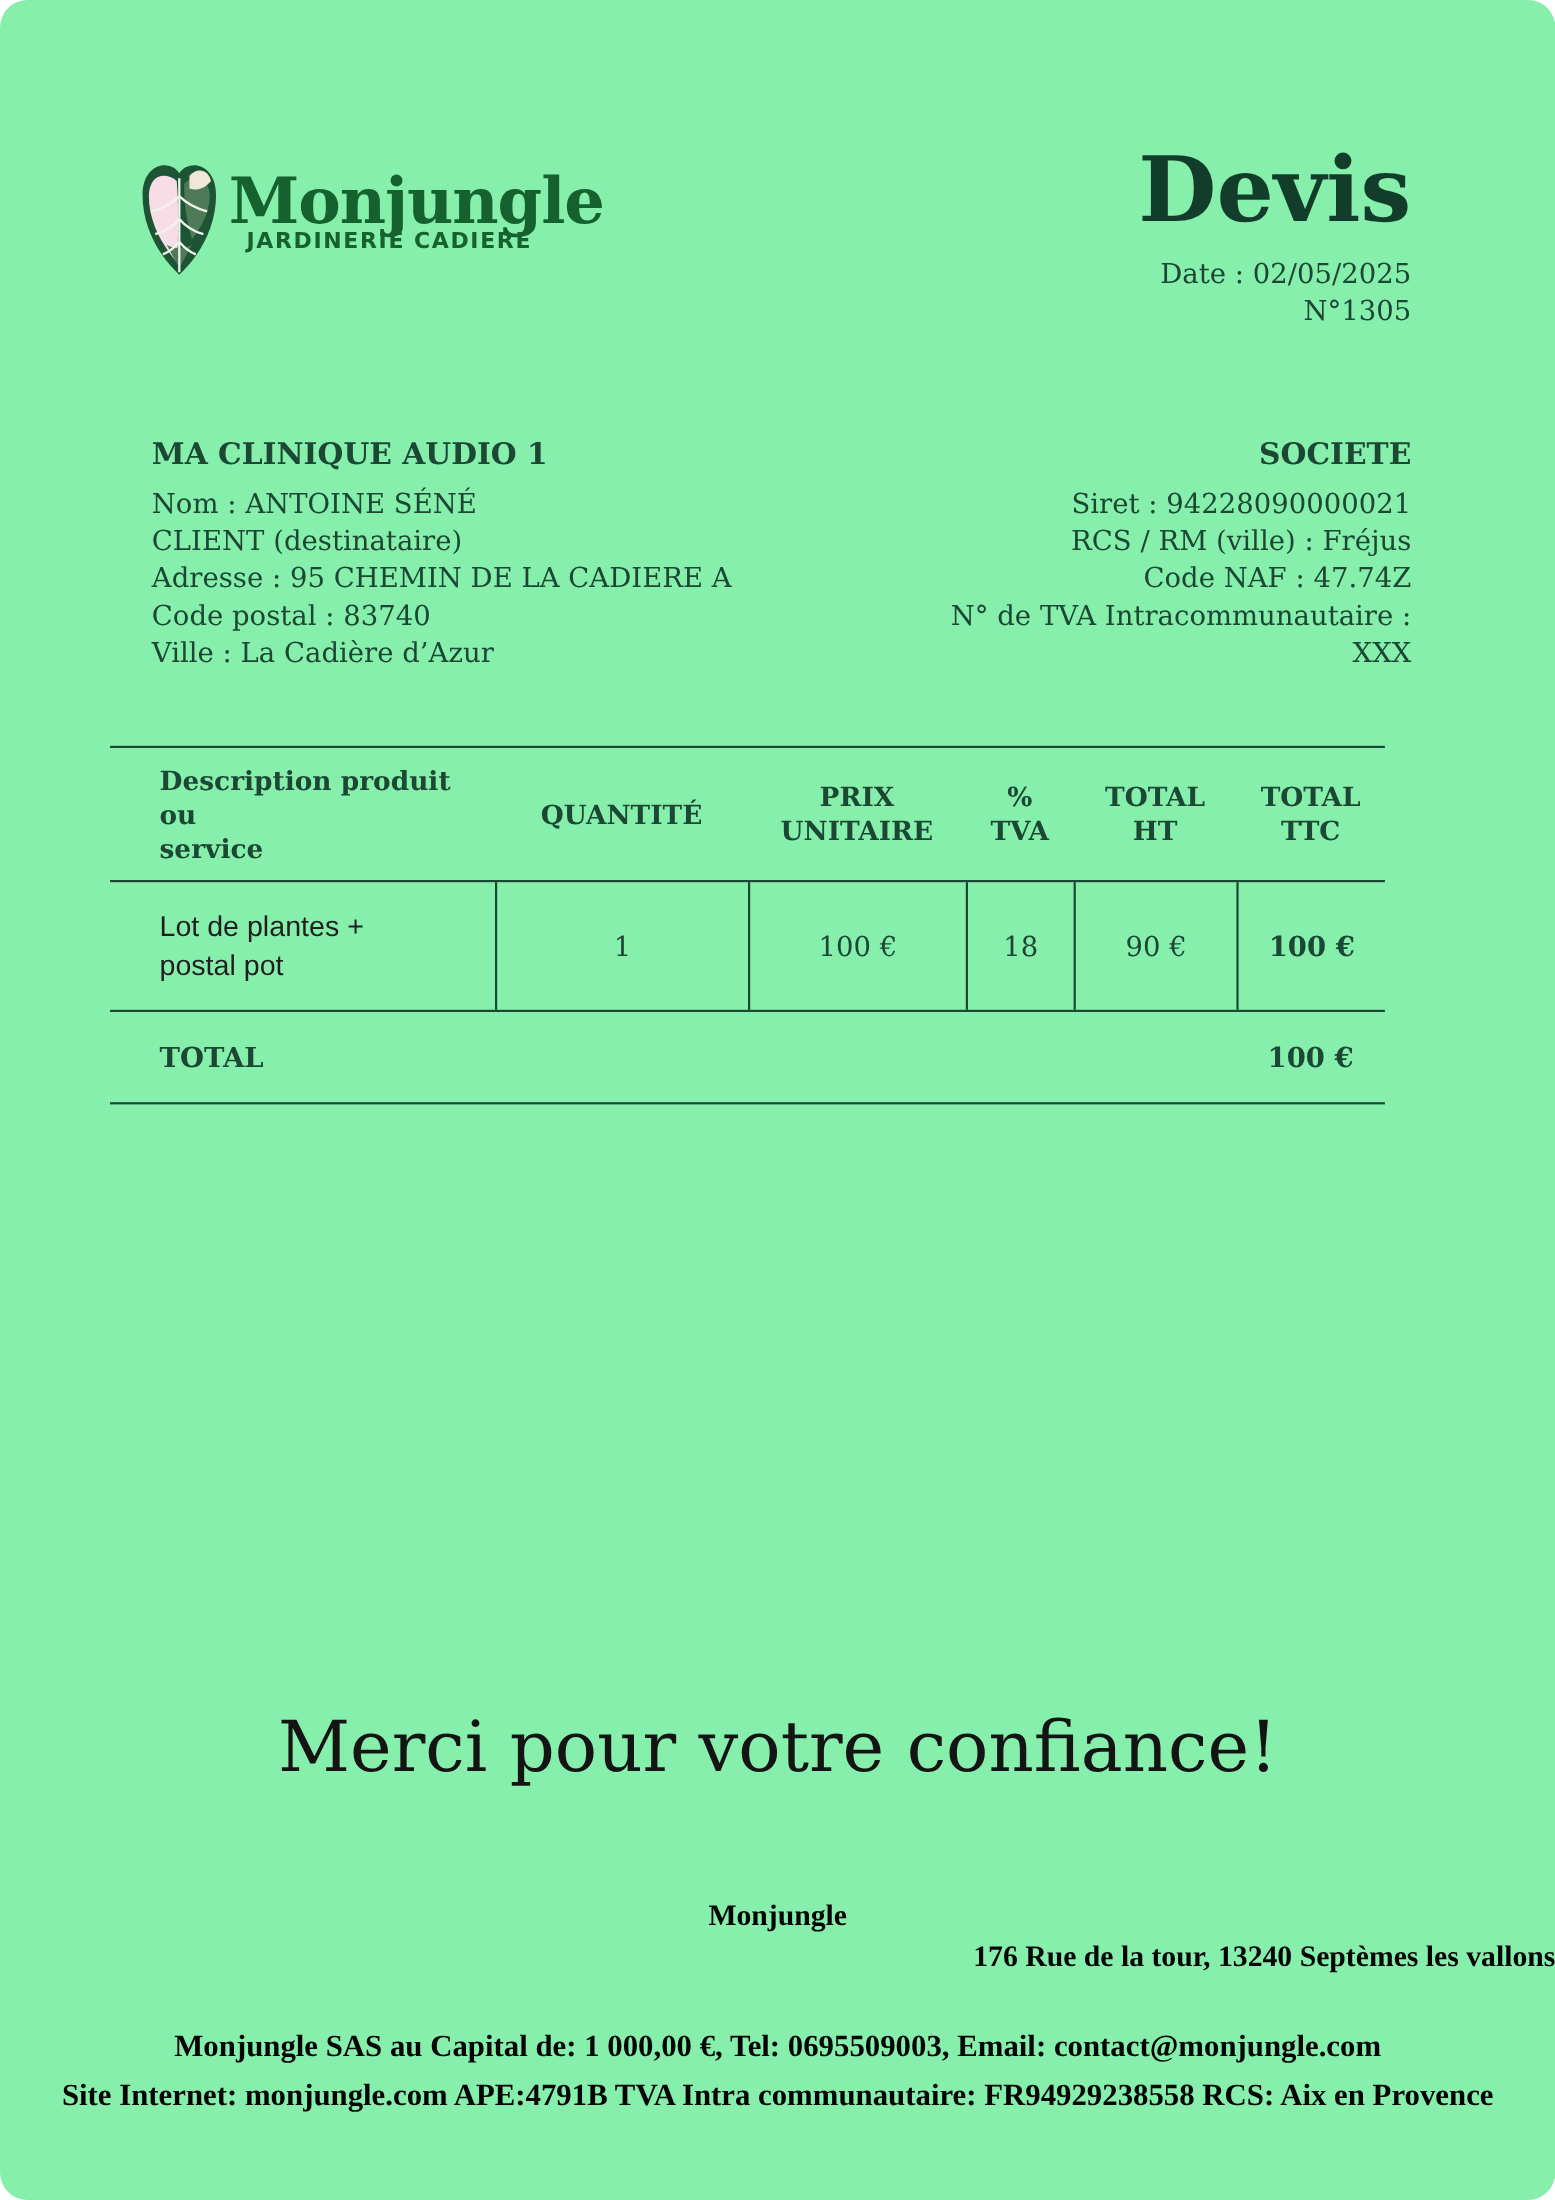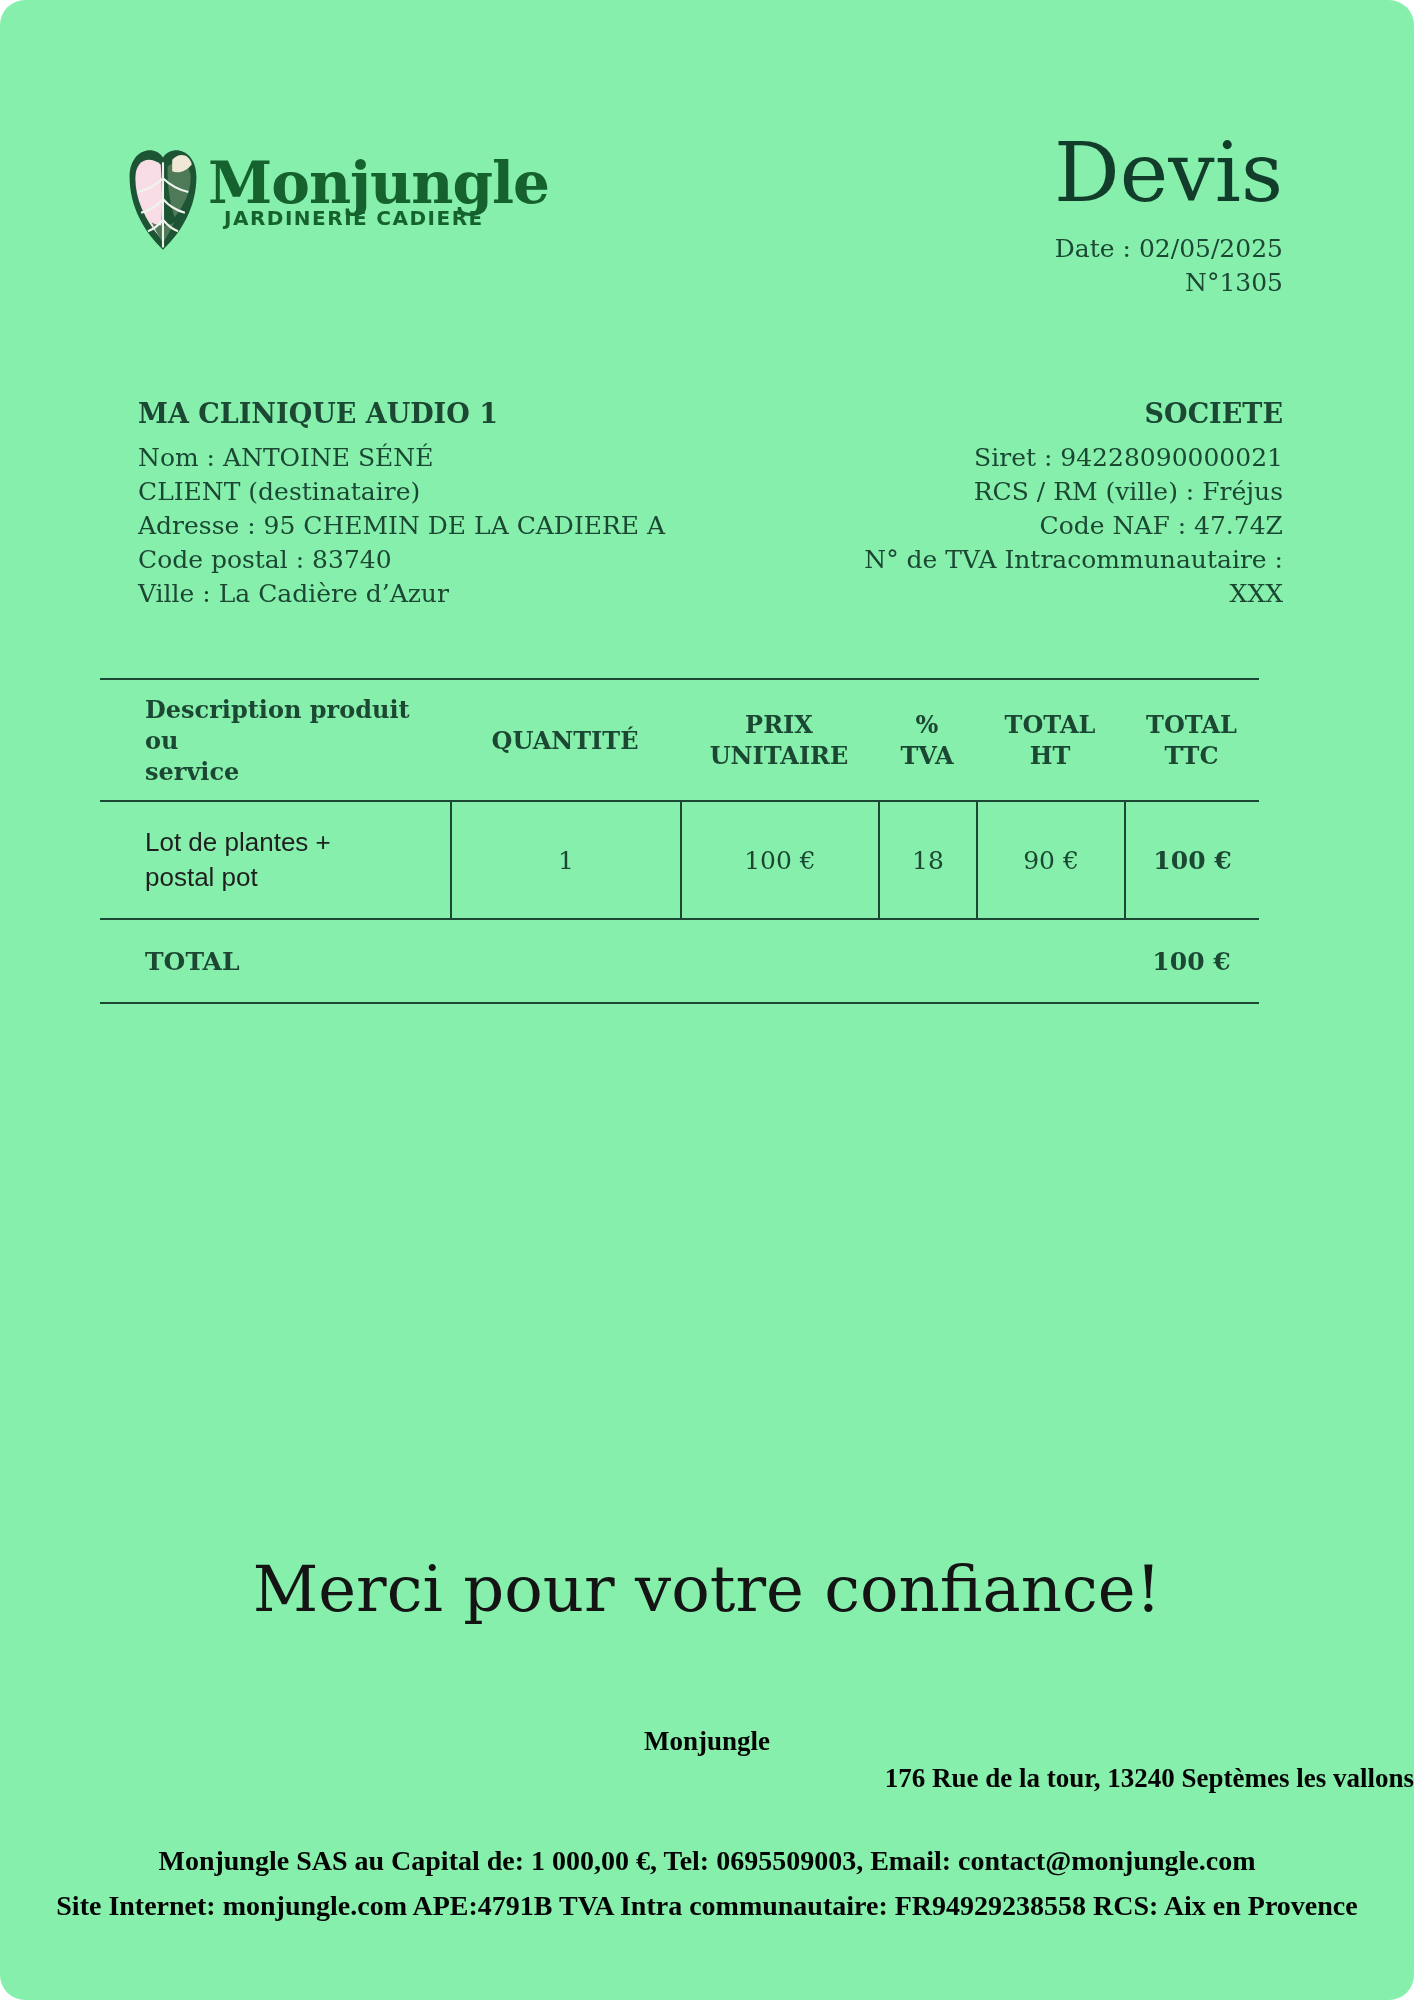--- a/index.html
+++ b/index.html
@@ -24,21 +24,21 @@
   }
   .logo-tagline {
     display:flex; gap:8px; margin-top:-6px; margin-left:16px;
     font-family:"DejaVu Sans", sans-serif;
     font-size:20px; font-weight:bold; letter-spacing:1.5px;
     color:#15622f;
   }
 
   
   .devis-block { position:absolute; top:132px; right:131px; text-align:right; color:#123d2a; }
-  .devis-title { font-size:82px; font-weight:normal; line-height:1; letter-spacing:0px; }
+  .devis-title { font-size:82px; font-weight:bold; line-height:1; letter-spacing:0px; }
   .devis-date  { font-size:25px; margin-top:20px; color:#1b4733; }
   .devis-num   { font-size:25px; margin-top:5px;  color:#1b4733; }
 
   
   .parties { position:absolute; top:398px; left:138px; right:131px;
              display:flex; justify-content:space-between; font-size:25px; }
   .party-title { font-size:27px; font-weight:bold; margin-bottom:12px; }
   .party-line  { line-height:34px; }
   .company-block { text-align:right; }
 

